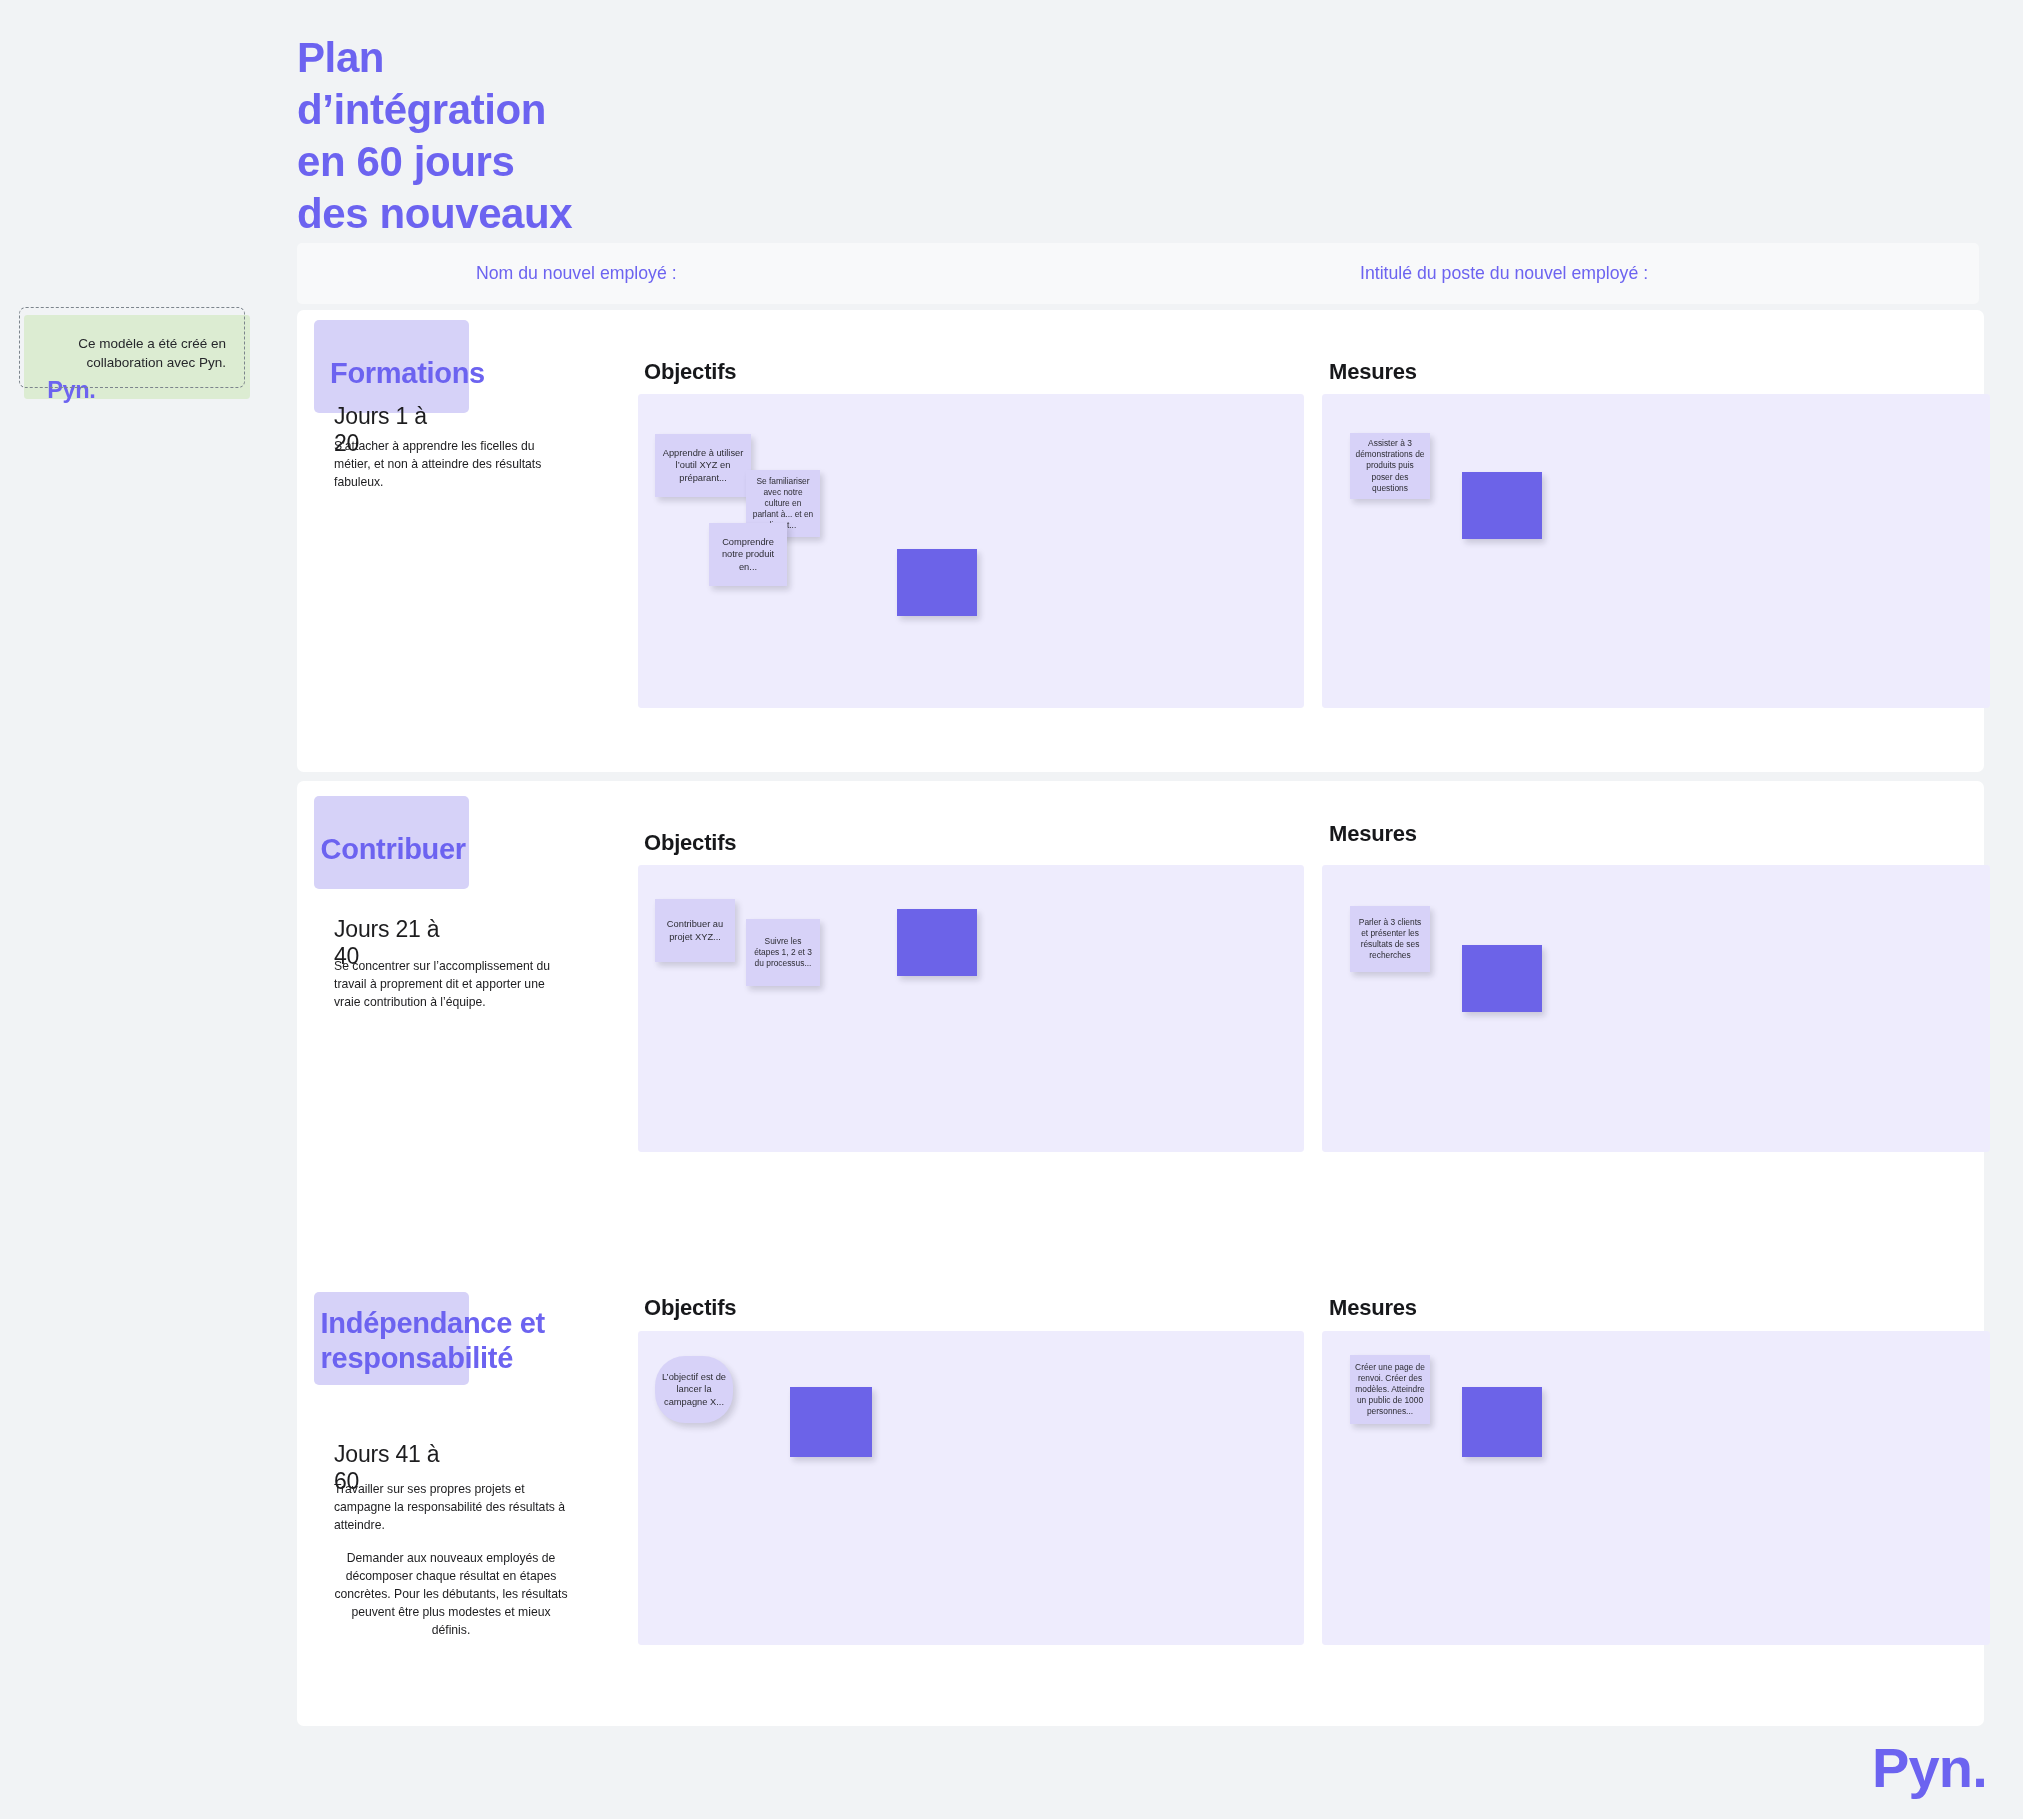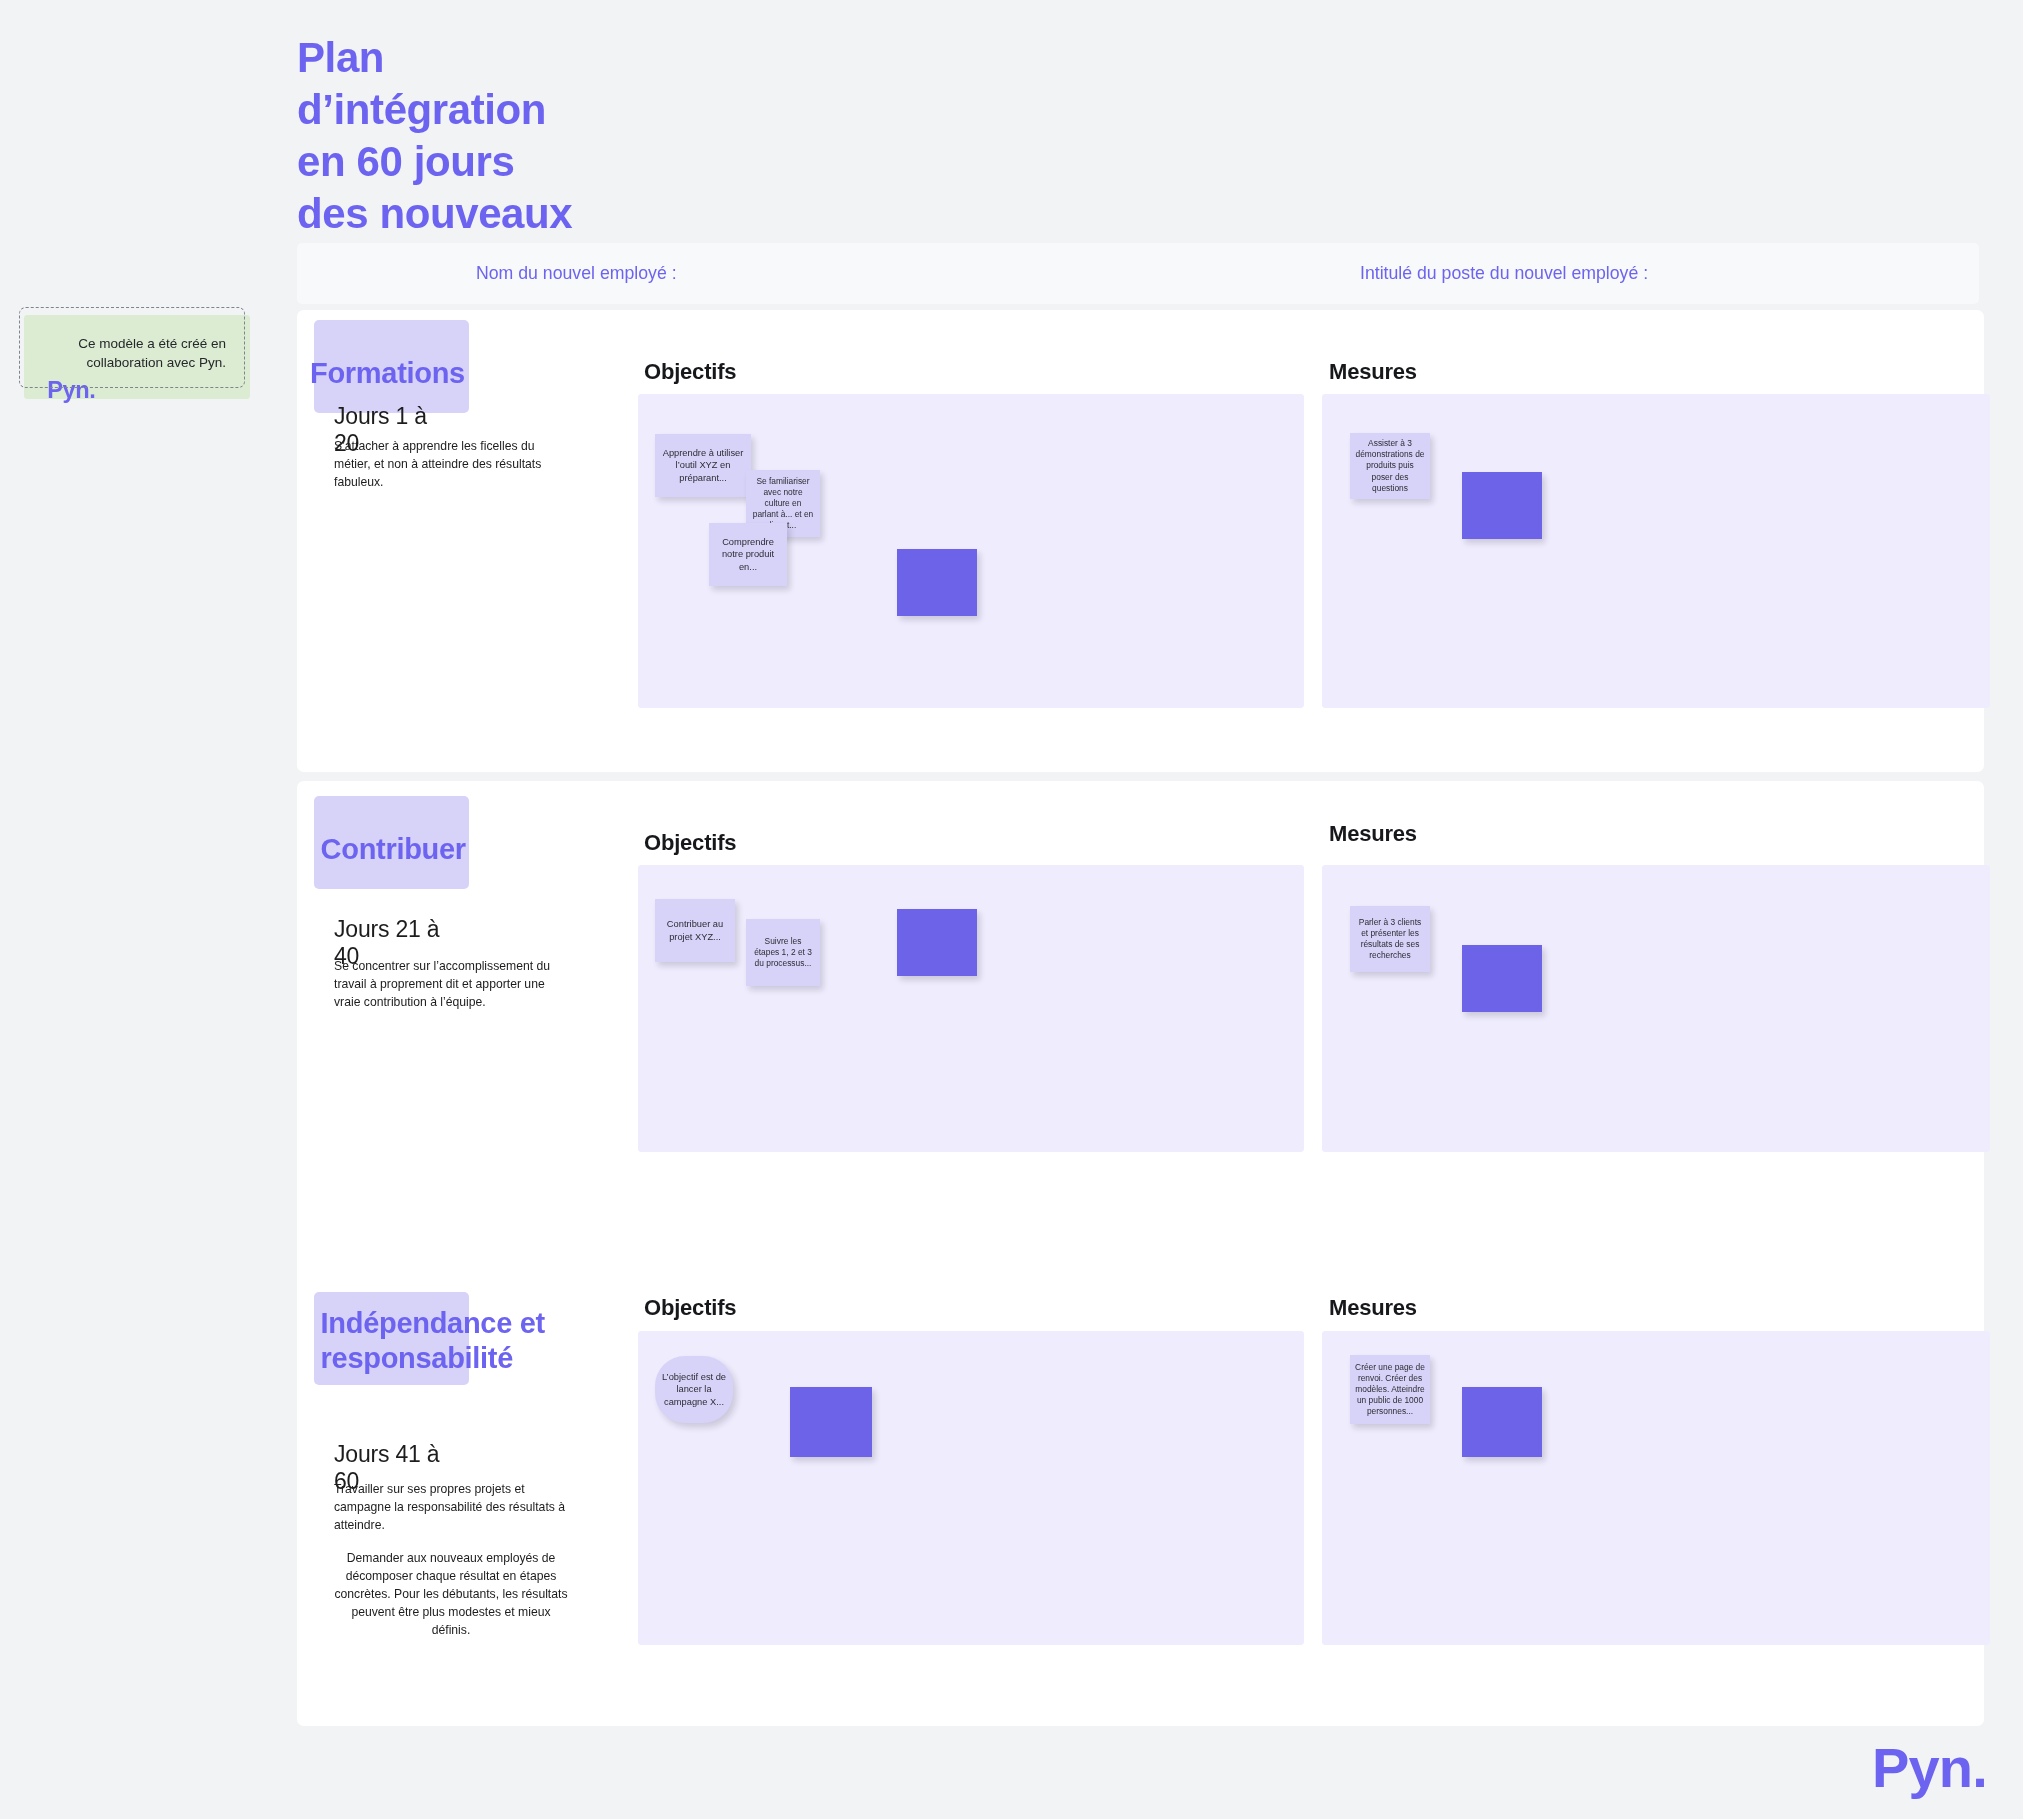--- a/index.html
+++ b/index.html
@@ -202,21 +202,21 @@
 </div>
 <div id="attribution-selection"></div>
 
 <div id="header-card">
   <div class="header-field" id="field-name">Nom du nouvel employé :</div>
   <div class="header-field" id="field-title">Intitulé du poste du nouvel employé :</div>
 </div>
 
 <div class="section-card" id="section-0">
   <div class="stage-block" style="left:17px; top:10px; width:155px; height:93px;"></div>
-  <div class="stage-label" style="left:13px; top:46px;text-align:center;">Formations</div>
+  <div class="stage-label" style="left:33px; top:46px;text-align:center;">Formations</div>
 
   <div class="days-heading" style="left:37px; top:93px;">Jours 1 à
 20</div>
   <div class="days-body" style="left:37px; top:128px;">
     <p>S’attacher à apprendre les ficelles du métier, et non à atteindre des résultats fabuleux.</p>
   </div>
 
   <div class="col-heading" style="left:347px; top:49px;">Objectifs</div>
   <div class="col-heading" style="left:1032px; top:49px;">Mesures</div>
 

